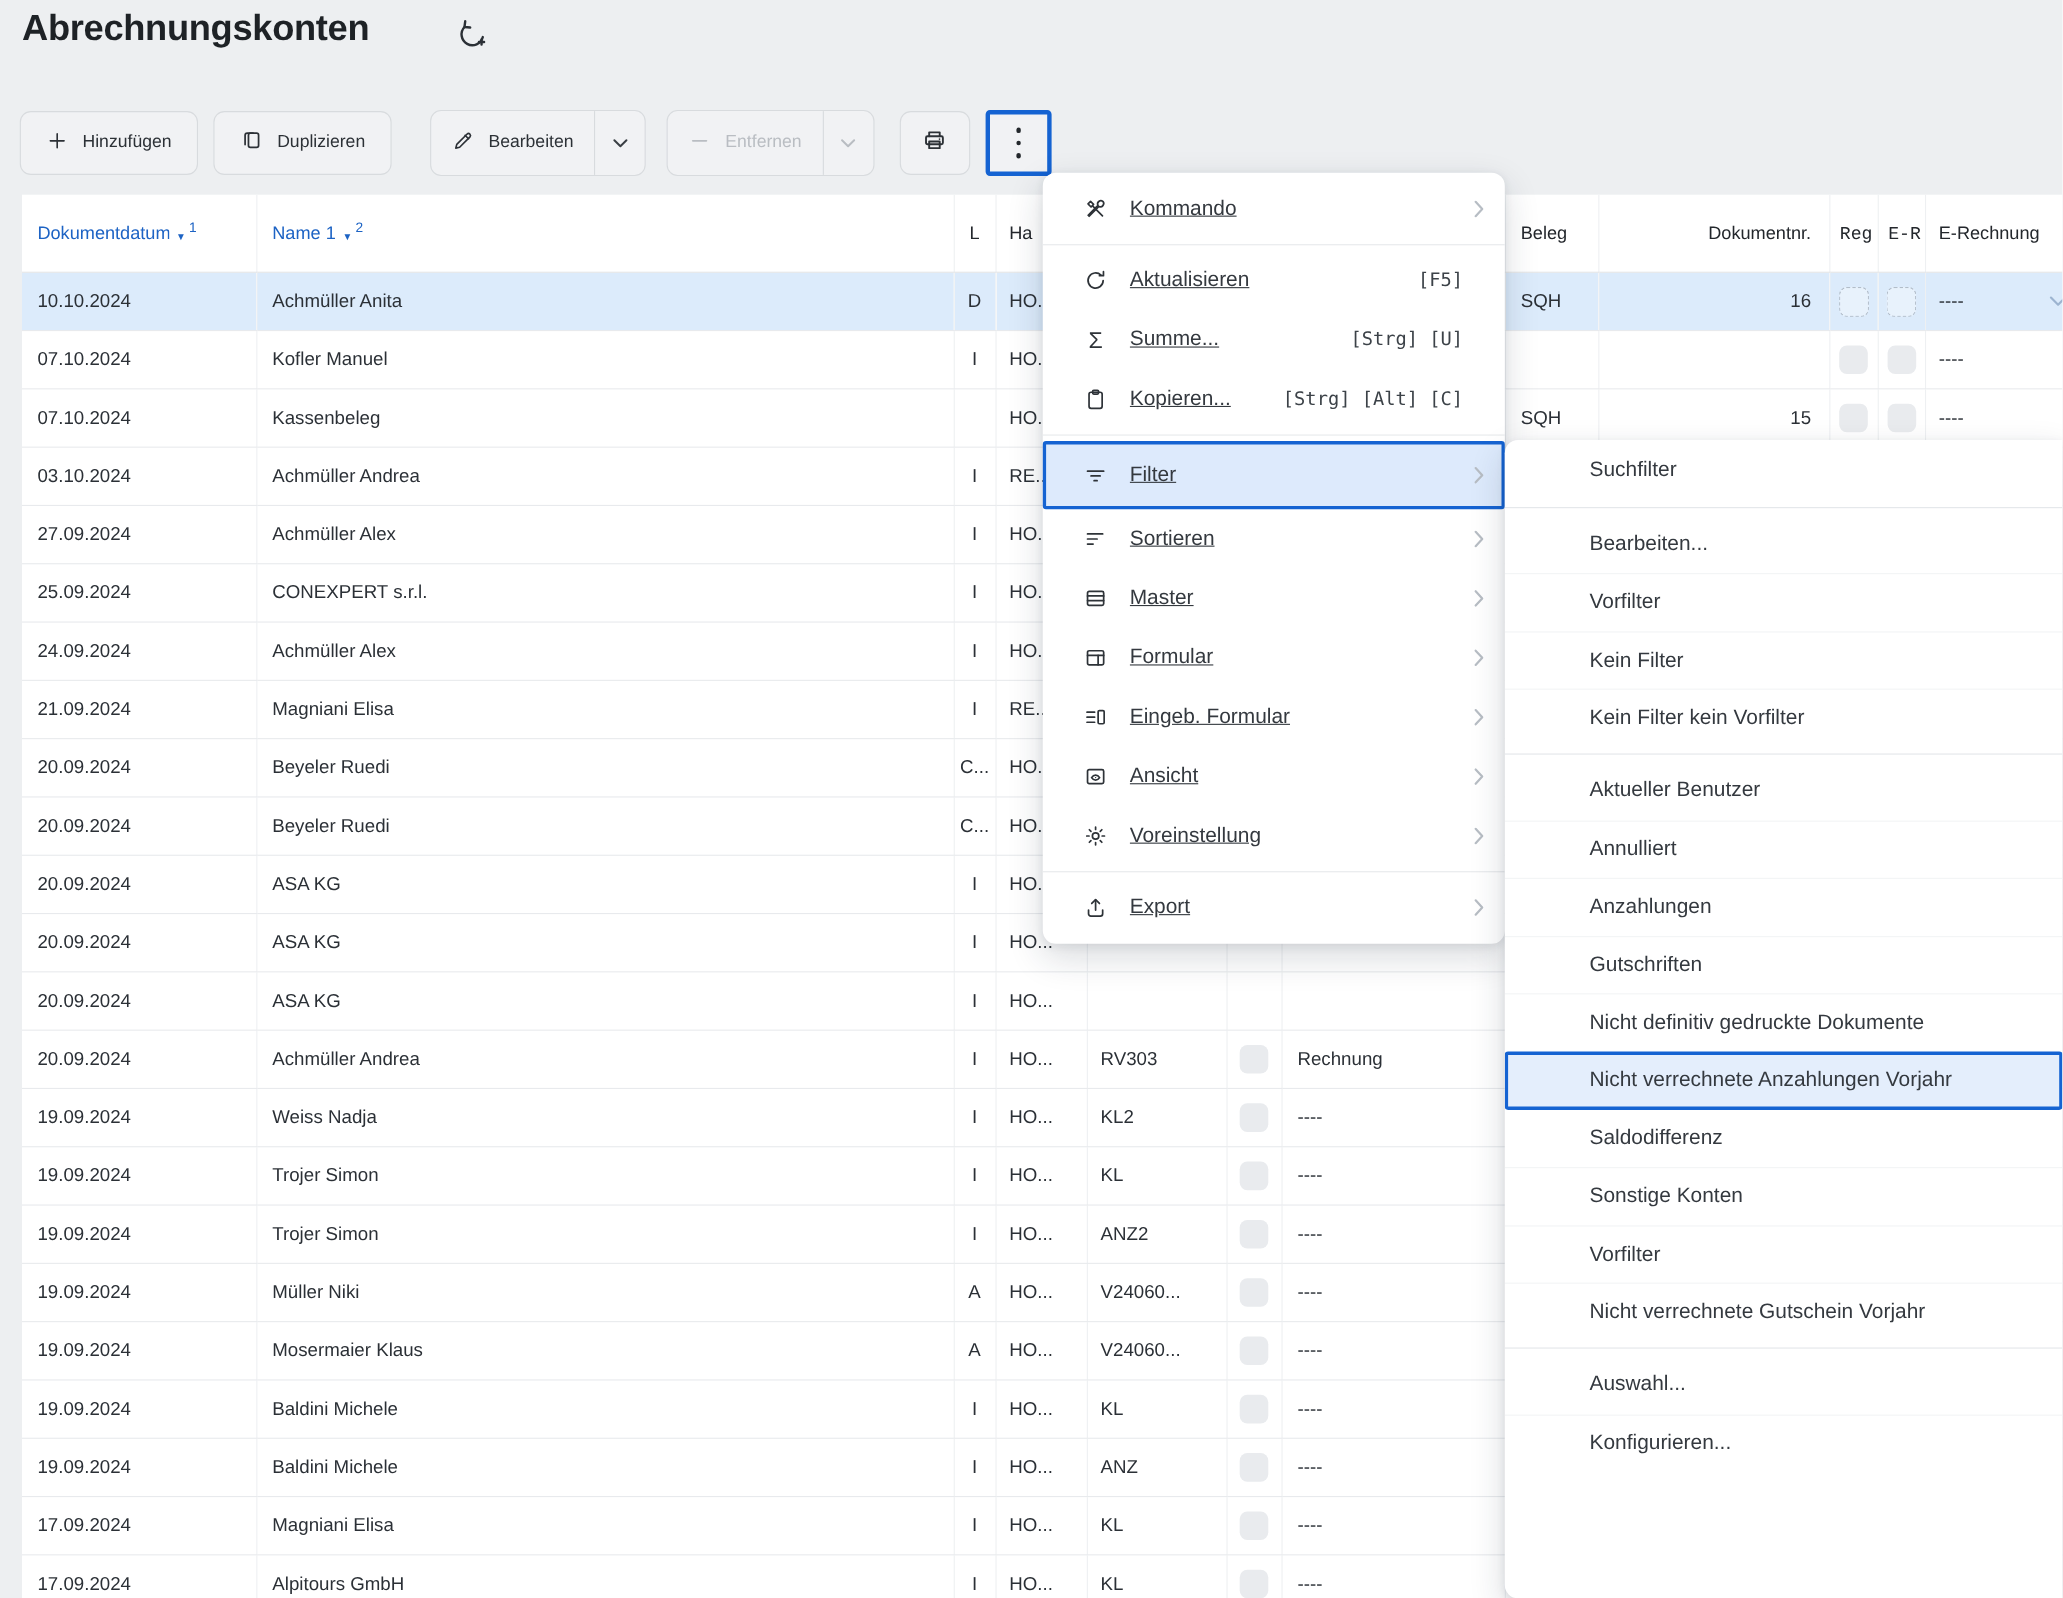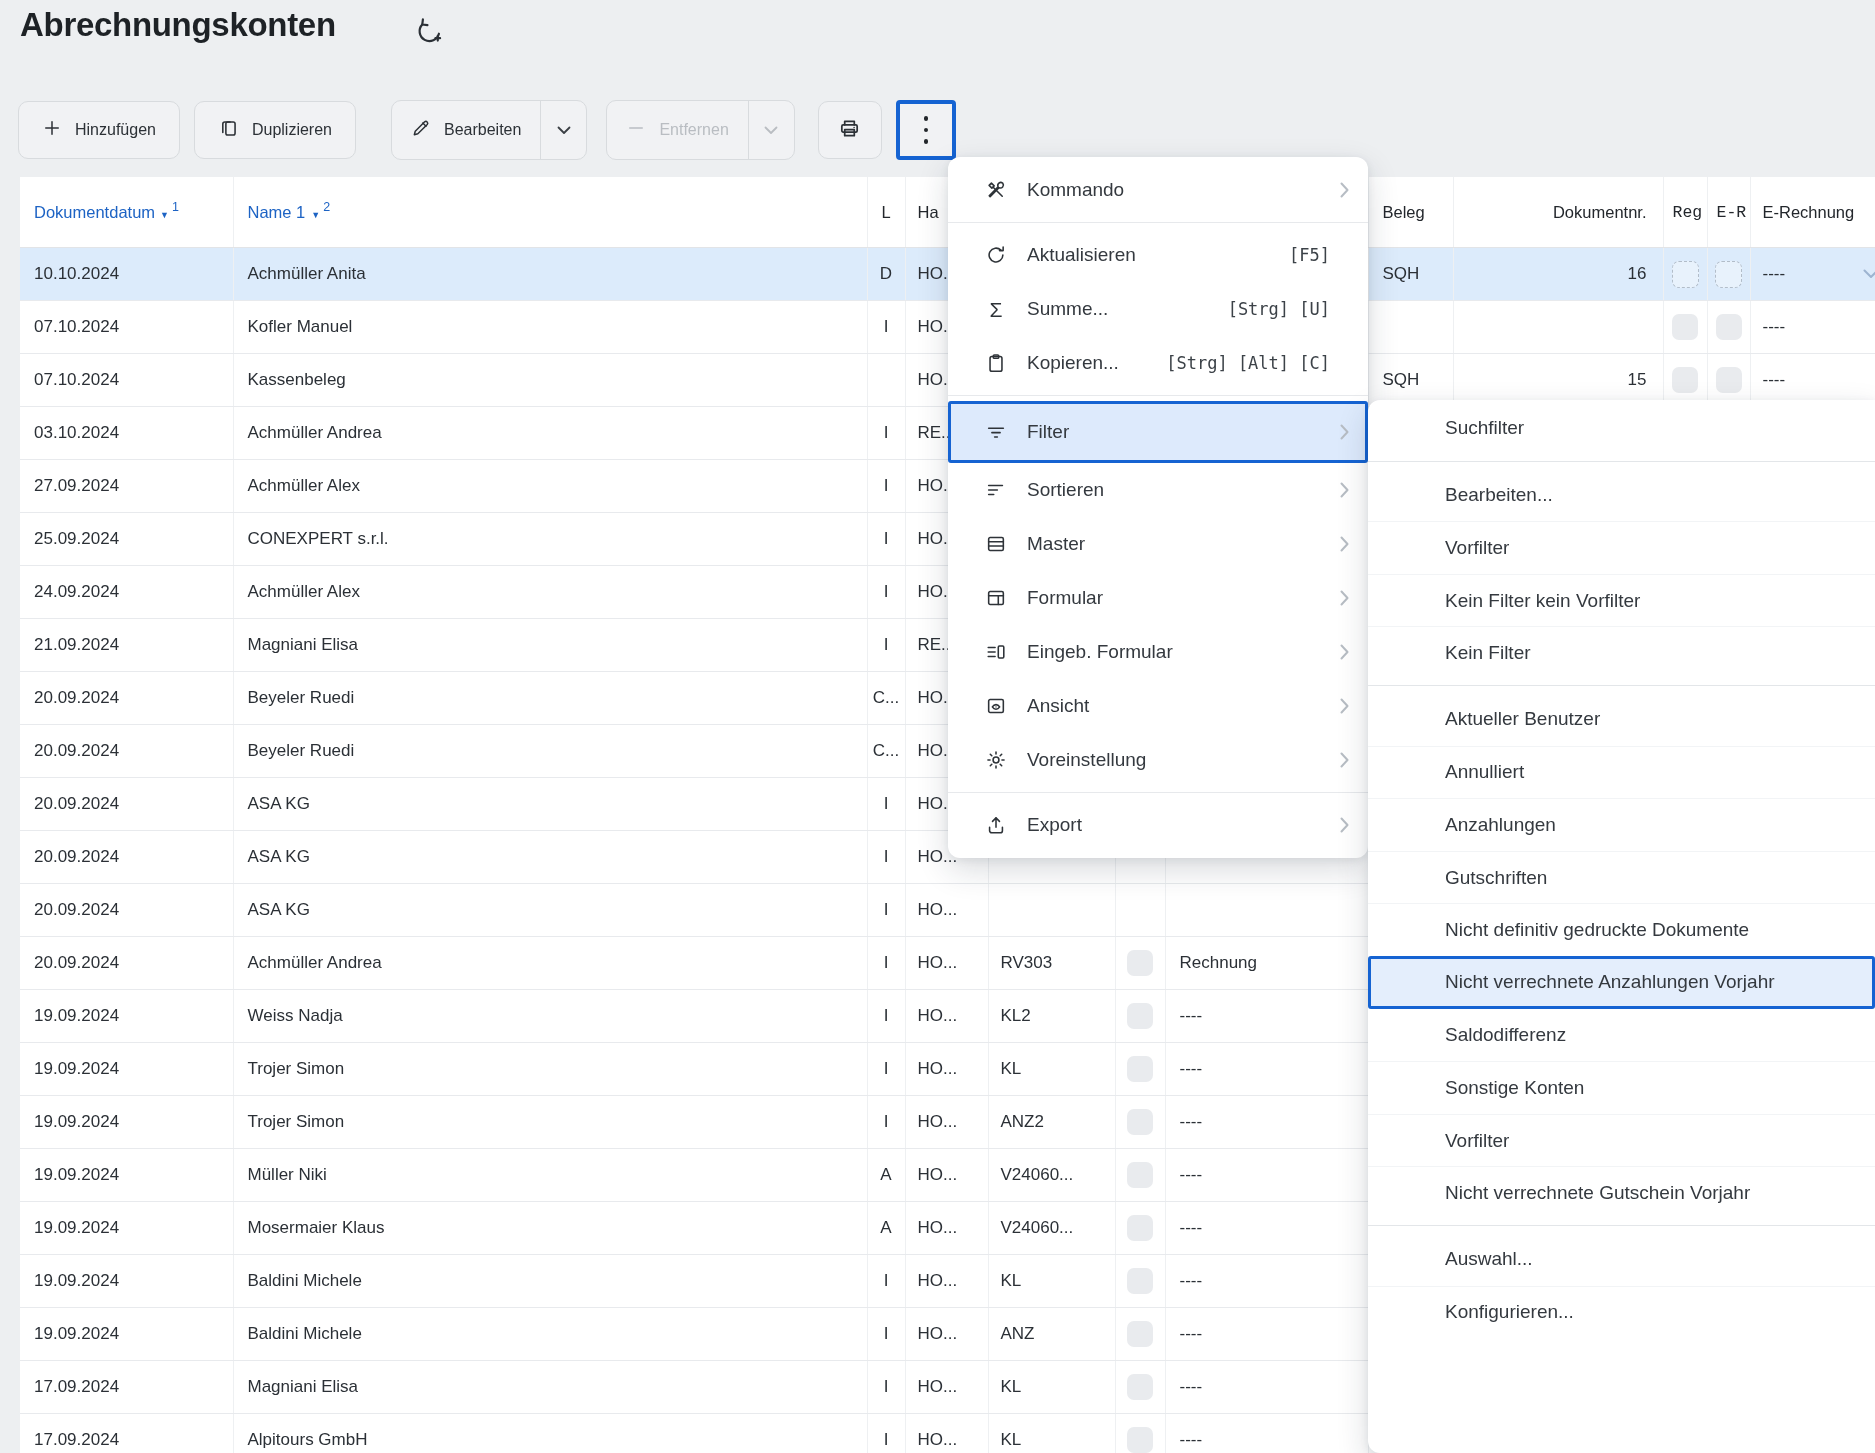--- a/index.html
+++ b/index.html
@@ -63,21 +63,21 @@
   
   .menu{position:absolute;background:#fff;
         box-shadow:0 12px 32px rgba(25,35,55,.16),0 2px 8px rgba(25,35,55,.08);}
   .menu1{left:948px;top:157px;width:420px;border-radius:12px;padding:6px 0;}
   .m1-item{display:flex;align-items:center;height:54px;padding:0 16px 0 36px;font-size:19px;
            color:#34393f;cursor:pointer;}
   .m1-icon{width:24px;height:24px;display:flex;align-items:center;justify-content:center;
            color:#2e3338;flex:none;}
   .m1-icon svg{stroke:currentColor;fill:none;stroke-width:1.7;stroke-linecap:round;stroke-linejoin:round;}
   .sigma{font-size:21px;font-weight:500;line-height:1;}
-  .m1-label{margin-left:19px;flex:1;overflow:hidden;}
+  .m1-label{margin-left:19px;flex:1;overflow:hidden;text-decoration:underline;}
   .m1-shortcut{font-family:"DejaVu Sans Mono","Liberation Mono",monospace;font-size:17px;
                color:#3c4248;margin-right:10px;}
   .m1-chev{width:12px;display:flex;color:#b7bdc4;}
   .m1-chev svg{stroke:currentColor;fill:none;stroke-width:2;stroke-linecap:round;stroke-linejoin:round;}
   .m1-item.highlight{border:3px solid #1563d2;background:#ddeafc;border-radius:3px;height:56px;
                      padding:0 13px 0 33px;}
   .m1-item.green,.m1-item.green .m1-icon{color:#17a24f;}
   .m1-sep{height:1px;background:#e7e9ec;margin:5px 0;}
 
   .menu2{left:1368px;top:400px;width:507px;height:1049px;border-radius:12px 0 0 12px;
@@ -732,24 +732,24 @@
     <span class="m2-label">Suchfilter</span>
   </div>
       <div class="m2-sep"></div>
       <div class="m2-item">
     <span class="m2-label">Bearbeiten...</span>
   </div>
       <div class="m2-item">
     <span class="m2-label">Vorfilter</span>
   </div>
       <div class="m2-item">
+    <span class="m2-label">Kein Filter</span>
+  </div>
+      <div class="m2-item">
     <span class="m2-label">Kein Filter kein Vorfilter</span>
-  </div>
-      <div class="m2-item">
-    <span class="m2-label">Kein Filter</span>
   </div>
       <div class="m2-sep"></div>
       <div class="m2-item">
     <span class="m2-label">Aktueller Benutzer</span>
   </div>
       <div class="m2-item">
     <span class="m2-label">Annulliert</span>
   </div>
       <div class="m2-item">
     <span class="m2-label">Anzahlungen</span>

